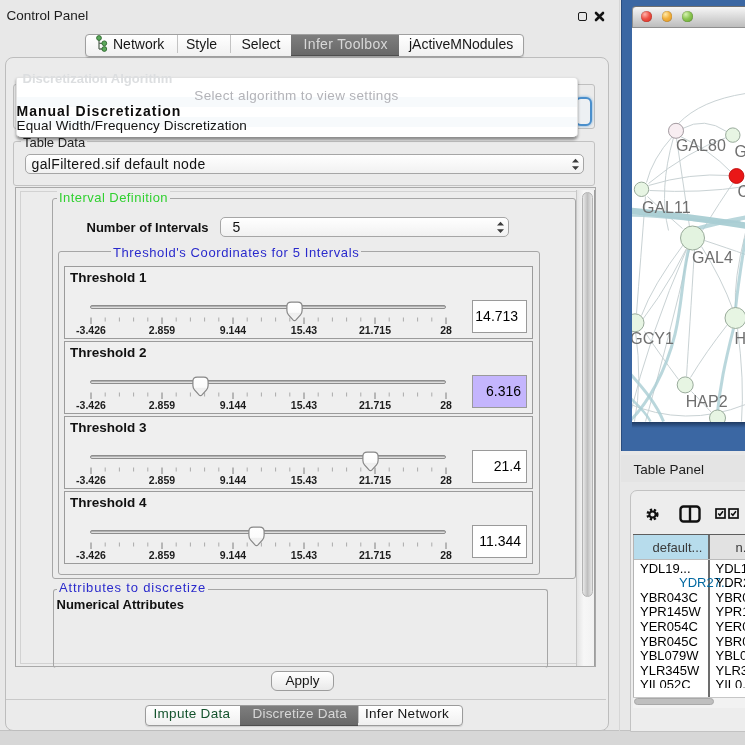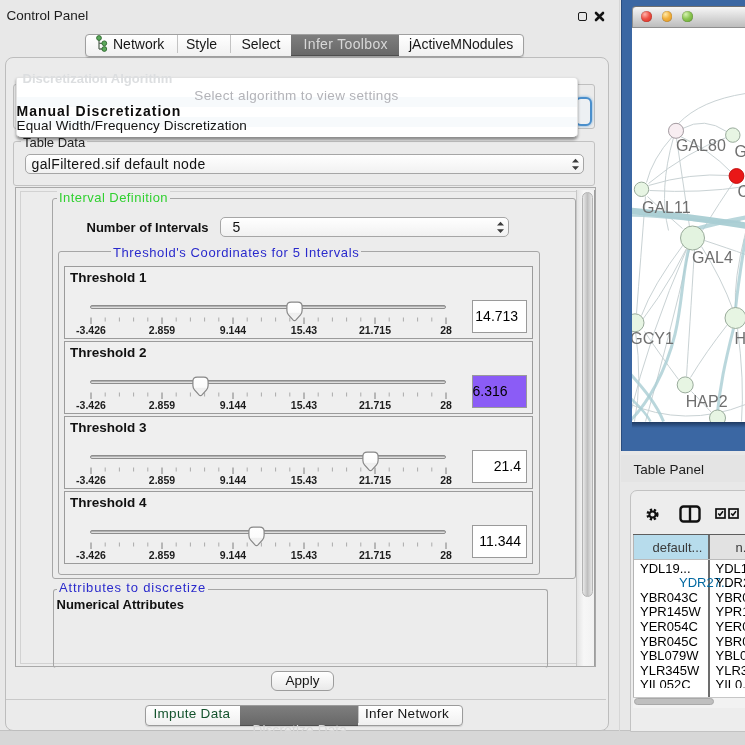--- a/index.html
+++ b/index.html
@@ -145,21 +145,21 @@
         <defs>
           <linearGradient id="tg" x1="0" y1="0" x2="0" y2="1">
             <stop offset="0" stop-color="#ffffff"></stop>
             <stop offset="0.55" stop-color="#fbfbfb"></stop>
             <stop offset="0.6" stop-color="#efefef"></stop>
             <stop offset="1" stop-color="#f4f4f4"></stop>
           </linearGradient>
         </defs>
         <path d="M0.9,5.4 Q0.9,1.1 5.2,1.1 L11.8,1.1 Q16.1,1.1 16.1,5.4 L16.1,9.6 Q16.1,12 14.5,13.8 L10,18.9 Q8.5,20.5 7,18.9 L2.5,13.8 Q0.9,12 0.9,9.6 Z" fill="url(#tg)" stroke="#878787" stroke-width="1.2"></path>
       </svg>
-<div class="abs" style="left:406.5px;top:33px;width:55px;height:33px;background:#8b5cf6;border:1px solid #9a9a9a;box-sizing:border-box;font-size:14px;color:#000;text-align:left;line-height:31px;padding-right:4.5px;">6.316</div>
+<div class="abs" style="left:406.5px;top:33px;width:55px;height:33px;background:#c4b5fd;border:1px solid #9a9a9a;box-sizing:border-box;font-size:14px;color:#000;text-align:right;line-height:31px;padding-right:4.5px;">6.316</div>
 </div>
 <div class="abs" style="left:64px;top:416px;width:468.5px;height:72.5px;background:#efefef;border:1px solid #9b9b9b;box-sizing:border-box;">
 <div class="txt" style="left:5px;top:2.8px;font-size:13.5px;font-weight:700;color:#111;text-align:right;">Threshold 3</div>
 <div class="abs" style="left:24.5px;top:37.5px;width:356px;height:4.2px;border:1px solid #8d8d8d;border-radius:2.5px;box-sizing:border-box;background:linear-gradient(#969696,#c6c6c6 45%,#f2f2f2);"></div>
 <svg class="abs" style="left:0;top:50px;" width="468.5" height="8" viewBox="0 0 468.5 8">
         <line x1="26.0" y1="0.5" x2="26.0" y2="7.0" stroke="#7f7f7f" stroke-width="1"></line>
         <line x1="40.2" y1="0.5" x2="40.2" y2="4.5" stroke="#ababab" stroke-width="1"></line>
         <line x1="54.4" y1="0.5" x2="54.4" y2="4.5" stroke="#ababab" stroke-width="1"></line>
         <line x1="68.6" y1="0.5" x2="68.6" y2="4.5" stroke="#ababab" stroke-width="1"></line>
         <line x1="82.8" y1="0.5" x2="82.8" y2="4.5" stroke="#ababab" stroke-width="1"></line>
@@ -255,21 +255,21 @@
 <div class="abs" style="left:406.5px;top:33px;width:55px;height:33px;background:#fff;border:1px solid #9a9a9a;box-sizing:border-box;font-size:14px;color:#000;text-align:right;line-height:31px;padding-right:4.5px;">11.344</div>
 </div>
 <div class="abs" style="left:53px;top:588.5px;width:493px;height:78px;border:1px solid #a6a6a6;border-radius:3px;border-bottom:none;"></div>
 <div class="txt" style="left:57px;top:580.2px;font-size:13px;color:#2a2acc;font-weight:400;"><span style="background:#ececec;padding:0 2px;letter-spacing:0.8px;">Attributes to discretize</span></div>
 <div class="txt" style="left:56.5px;top:597.3px;font-size:13px;color:#111;font-weight:700;">Numerical Attributes</div>
 <div class="abs" style="left:271px;top:671px;width:63px;height:20px;background:linear-gradient(#ffffff,#e9e9e9);border:1px solid #9d9d9d;border-radius:6px;box-sizing:border-box;font-size:13.5px;color:#151515;text-align:center;line-height:18px;">Apply</div>
 <div class="abs" style="left:144.5px;top:704.5px;width:316px;height:19.5px;background:linear-gradient(#ffffff,#f0f0f0);border:1px solid #9b9b9b;border-radius:4px;box-shadow:0 1px 1px rgba(0,0,0,0.12);box-sizing:content-box;"></div>
 <div class="abs" style="left:240px;top:704.5px;width:118px;height:21.5px;background:linear-gradient(#7e7e7e,#686868);border-top:1px solid #9b9b9b;border-bottom:1px solid #4e4e4e;box-sizing:border-box;"></div>
 <div class="abs" style="left:358px;top:706px;width:0;height:17px;border-left:1px solid #c3c3c3;"></div>
 <div class="txt" style="left:153.5px;top:705.8px;font-size:13.5px;color:#14532d;font-weight:400;letter-spacing:0.3px;">Impute Data</div>
-<div class="txt" style="left:252.5px;top:705.8px;font-size:13.5px;color:#d8d8d8;font-weight:400;letter-spacing:0.2px;margin-top:16px;">Discretize Data</div>
+<div class="txt" style="left:252.5px;top:705.8px;font-size:13.5px;color:#d8d8d8;font-weight:400;letter-spacing:0.2px;">Discretize Data</div>
 <div class="txt" style="left:365px;top:705.8px;font-size:13.5px;color:#161616;font-weight:400;letter-spacing:0.3px;">Infer Network</div>
 <div class="abs" style="left:15.5px;top:76.5px;width:562px;height:61px;background:#ffffff;border:1px solid #e2e2e2;border-bottom:1px solid #8f8f8f;border-radius:2px 4px 5px 5px;box-sizing:border-box;box-shadow:0 2px 3px rgba(0,0,0,0.4);"></div>
 <div class="abs" style="left:16.5px;top:97px;width:560px;height:10px;background:rgba(226,238,246,0.28);"></div>
 <div class="abs" style="left:16.5px;top:117px;width:560px;height:10px;background:rgba(226,238,246,0.28);"></div>
 <div class="txt" style="left:22.5px;top:70.7px;font-size:13px;color:#dcdee0;font-weight:700;">Discretization Algorithm</div>
 <div class="abs" style="left:15.5px;top:87.8px;width:562px;text-align:center;font-size:13.5px;letter-spacing:0.35px;color:#b3b3b8;">Select algorithm to view settings</div>
 <div class="txt" style="left:16.5px;top:118px;font-size:13.5px;color:#111;font-weight:400;letter-spacing:0.15px;">Equal Width/Frequency Discretization</div>
 <div class="txt" style="left:16.5px;top:103px;font-size:14px;color:#0d0d0d;font-weight:700;letter-spacing:1.0px;">Manual Discretization</div>
 <div class="abs" style="left:619px;top:0;width:1px;height:731px;background:#d6d6d6;"></div>
 <div class="abs" style="left:620.5px;top:0;width:124.5px;height:450.5px;background:#3b67a3;"></div>

